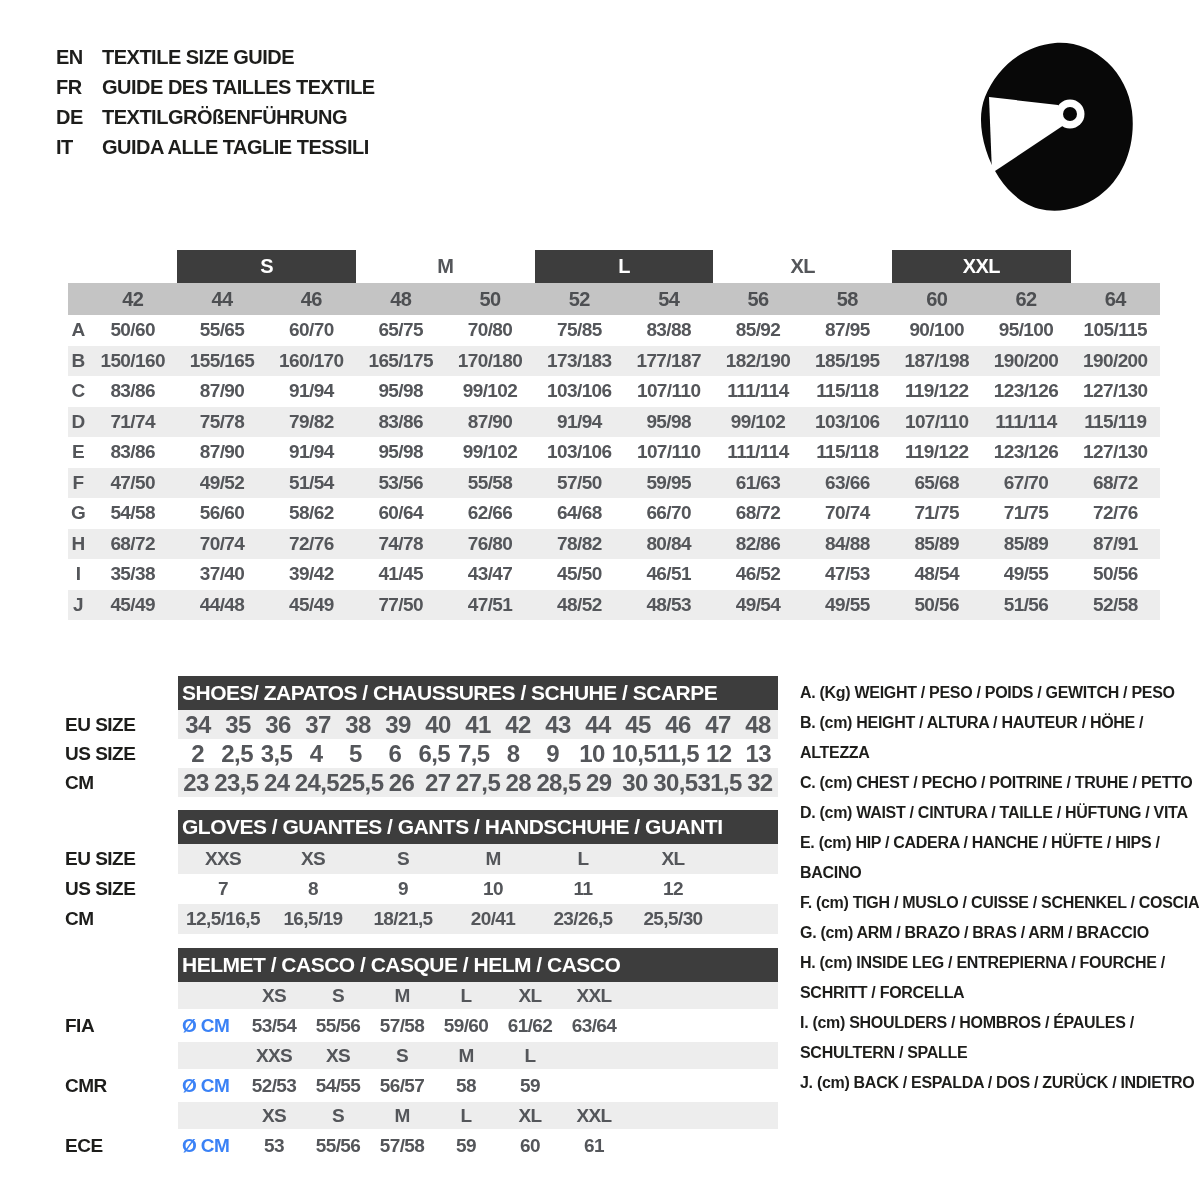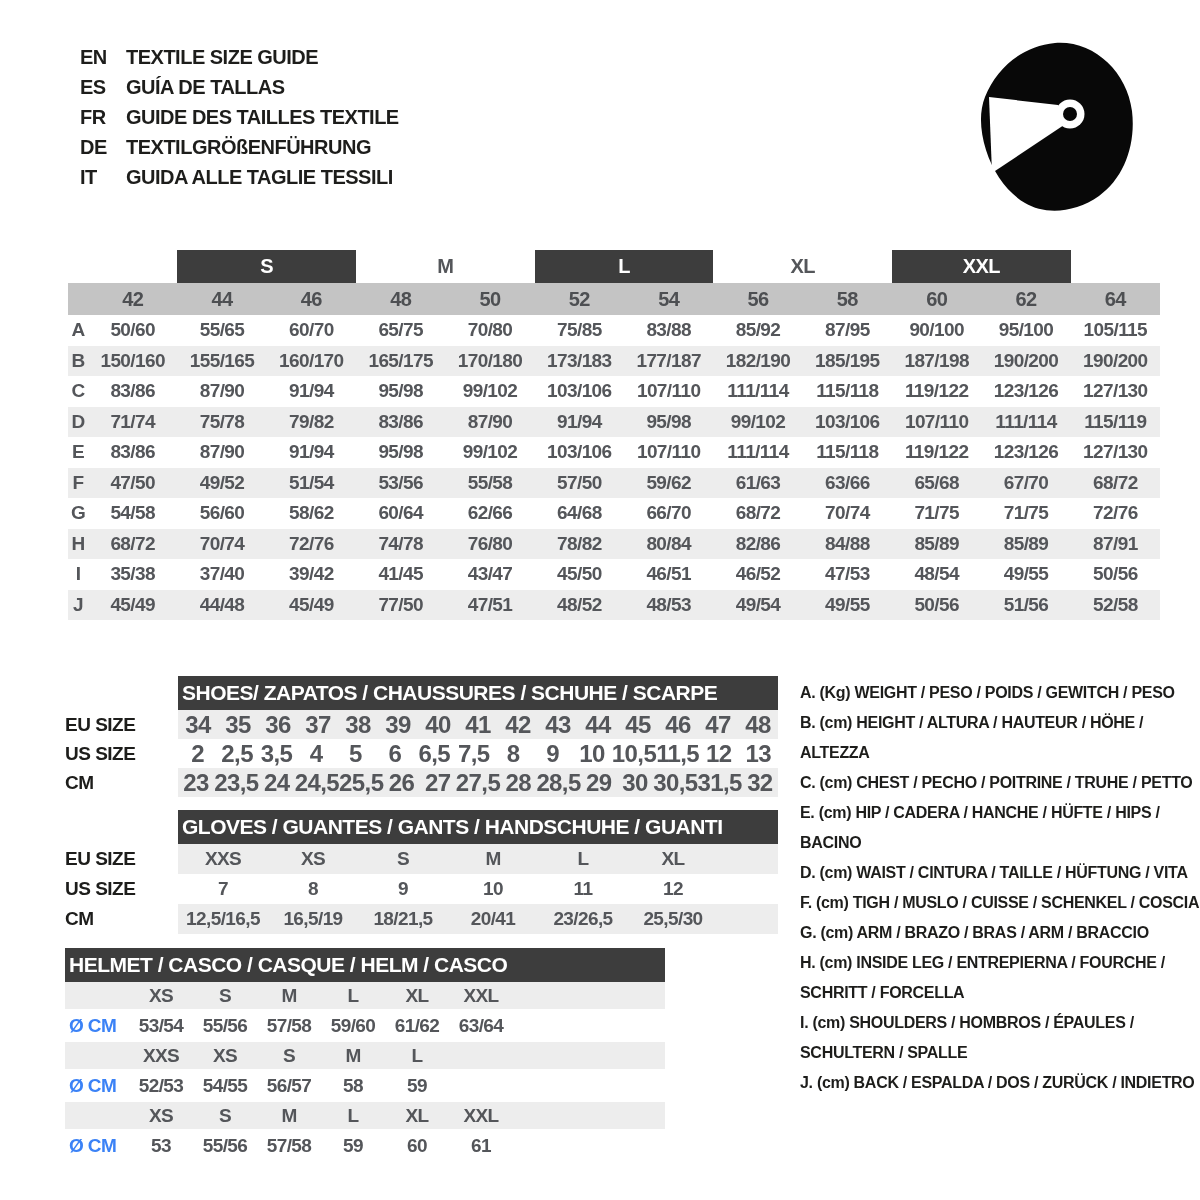--- a/index.html
+++ b/index.html
@@ -11,21 +11,21 @@
   }
   html,body{margin:0;padding:0;}
   body{
     width:1200px;height:1200px;background:#ffffff;position:relative;
     font-family:"Liberation Sans","DejaVu Sans",sans-serif;
     -webkit-font-smoothing:antialiased;
   }
   .page{position:absolute;inset:0;overflow:hidden;}
 
   
-  .lang-block{position:absolute;left:80px;top:42px;}
+  .lang-block{position:absolute;left:56px;top:42px;}
   .lang-row{display:flex;height:30px;align-items:center;}
   .lang-code{width:46px;font-weight:bold;font-size:20px;color:var(--text-black);letter-spacing:-0.5px;}
   .lang-title{font-weight:bold;font-size:20px;color:var(--text-black);letter-spacing:-0.5px;white-space:nowrap;}
 
   
   .helmet-icon{position:absolute;left:975px;top:35px;width:165px;height:185px;}
 
   
   .main-table{position:absolute;left:68px;top:250px;width:1092px;}
   .mt-row{display:grid;grid-template-columns:20px repeat(12,1fr);}
@@ -83,24 +83,20 @@
 <body>
 
 <div class="page">
 
   <header class="lang-block">
       <div class="lang-row">
         <div class="lang-code">EN</div>
         <div class="lang-title">TEXTILE SIZE GUIDE</div>
       </div>
       <div class="lang-row">
-        <div class="lang-code">ES</div>
-        <div class="lang-title">GUÍA DE TALLAS</div>
-      </div>
-      <div class="lang-row">
         <div class="lang-code">FR</div>
         <div class="lang-title">GUIDE DES TAILLES TEXTILE</div>
       </div>
       <div class="lang-row">
         <div class="lang-code">DE</div>
         <div class="lang-title">TEXTILGRÖßENFÜHRUNG</div>
       </div>
       <div class="lang-row">
         <div class="lang-code">IT</div>
         <div class="lang-title">GUIDA ALLE TAGLIE TESSILI</div>
@@ -215,21 +211,21 @@
         <div class="mt-cell">127/130</div>
       </div>
       <div class="mt-row mt-data-row striped">
         <div class="mt-cell">F</div>
         <div class="mt-cell">47/50</div>
         <div class="mt-cell">49/52</div>
         <div class="mt-cell">51/54</div>
         <div class="mt-cell">53/56</div>
         <div class="mt-cell">55/58</div>
         <div class="mt-cell">57/50</div>
-        <div class="mt-cell">59/62</div>
+        <div class="mt-cell">59/95</div>
         <div class="mt-cell">61/63</div>
         <div class="mt-cell">63/66</div>
         <div class="mt-cell">65/68</div>
         <div class="mt-cell">67/70</div>
         <div class="mt-cell">68/72</div>
       </div>
       <div class="mt-row mt-data-row">
         <div class="mt-cell">G</div>
         <div class="mt-cell">54/58</div>
         <div class="mt-cell">56/60</div>
@@ -384,20 +380,28 @@
           <div class="cell">16,5/19</div>
           <div class="cell">18/21,5</div>
           <div class="cell">20/41</div>
           <div class="cell">23/26,5</div>
           <div class="cell">25,5/30</div>
         </div>
       </div>
     </section>
 
   <section class="helmet-block">
+      <div class="helmet-labels">
+        <div class="hm-spacer-lg"></div>
+        <div class="side-label hm-label">FIA</div>
+        <div class="hm-spacer-sm"></div>
+        <div class="side-label hm-label">CMR</div>
+        <div class="hm-spacer-sm"></div>
+        <div class="side-label hm-label">ECE</div>
+      </div>
       <div class="helmet-table">
         <div class="title-bar">HELMET / CASCO / CASQUE / HELM / CASCO</div>
         <div class="hm-row hm-size-row">
           <div class="cell"></div>
           <div class="cell">XS</div>
           <div class="cell">S</div>
           <div class="cell">M</div>
           <div class="cell">L</div>
           <div class="cell">XL</div>
           <div class="cell">XXL</div>
@@ -447,22 +451,22 @@
           <div class="cell">60</div>
           <div class="cell">61</div>
         </div>
       </div>
     </section>
 
   <aside class="legend">
       <div class="legend-item">A. (Kg) WEIGHT / PESO / POIDS / GEWITCH / PESO</div>
       <div class="legend-item">B. (cm) HEIGHT / ALTURA / HAUTEUR / HÖHE / ALTEZZA</div>
       <div class="legend-item">C. (cm) CHEST / PECHO / POITRINE / TRUHE / PETTO</div>
+      <div class="legend-item">D. (cm) WAIST / CINTURA / TAILLE / HÜFTUNG / VITA</div>
       <div class="legend-item">E. (cm) HIP / CADERA / HANCHE / HÜFTE / HIPS / BACINO</div>
-      <div class="legend-item">D. (cm) WAIST / CINTURA / TAILLE / HÜFTUNG / VITA</div>
       <div class="legend-item">F. (cm) TIGH / MUSLO / CUISSE / SCHENKEL / COSCIA</div>
       <div class="legend-item">G. (cm) ARM / BRAZO / BRAS / ARM / BRACCIO</div>
       <div class="legend-item">H. (cm) INSIDE LEG / ENTREPIERNA / FOURCHE / SCHRITT / FORCELLA</div>
       <div class="legend-item">I. (cm) SHOULDERS / HOMBROS / ÉPAULES / SCHULTERN / SPALLE</div>
       <div class="legend-item">J. (cm) BACK / ESPALDA / DOS / ZURÜCK / INDIETRO</div>
     </aside>
 
 </div>
 
 </body></html>

